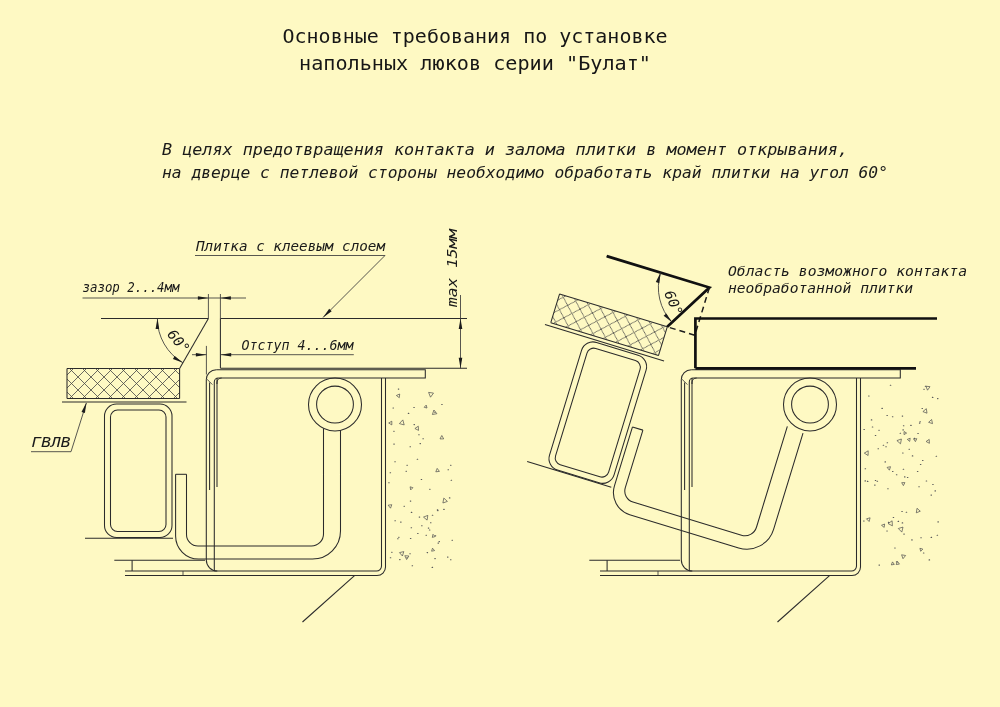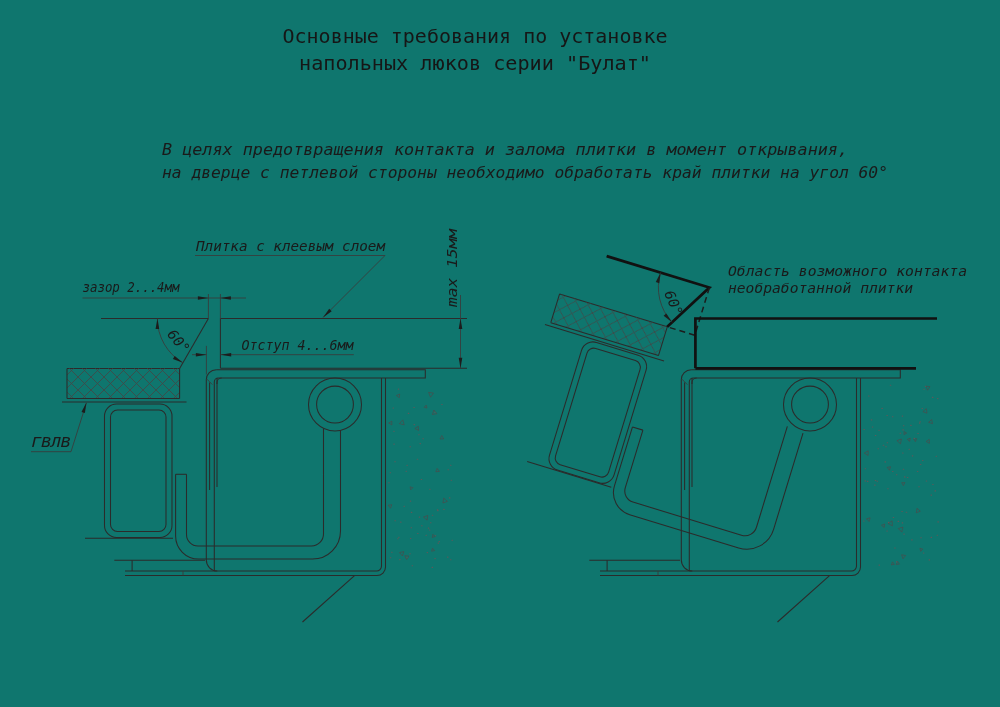--- a/index.html
+++ b/index.html
@@ -1,16 +1,16 @@
 <!DOCTYPE html>
 <html><head>
 <meta charset="utf-8">
 <style>
   html,body{margin:0;padding:0;background:#ffffff;}
-  .page{width:1000px;height:707px;background:#0f766e;position:relative;overflow:hidden;}
+  .page{width:1000px;height:707px;background:#fef9c3;position:relative;overflow:hidden;}
   svg{display:block;}
   text{fill:#1c1c1c;font-family:"DejaVu Sans Mono","DejaVu Sans",monospace;}
   .t-title{font-size:20px;font-style:normal;fill:#161616;}
   .t-par{font-size:16.5px;font-style:italic;fill:#1a1a1a;}
   .t-lab{font-size:14.8px;font-style:italic;fill:#1a1a1a;}
   .t-deg{font-size:14px;font-style:italic;fill:#1a1a1a;}
   .ln{stroke:#2b2b2b;stroke-width:1.05;fill:none;}
   .lnthin{stroke:#3a3a3a;stroke-width:0.85;fill:none;}
   .lnthick{stroke:#111111;stroke-width:2.7;fill:none;}
   .lndash{stroke:#1c1c1c;stroke-width:1.5;fill:none;stroke-dasharray:6 4;}

